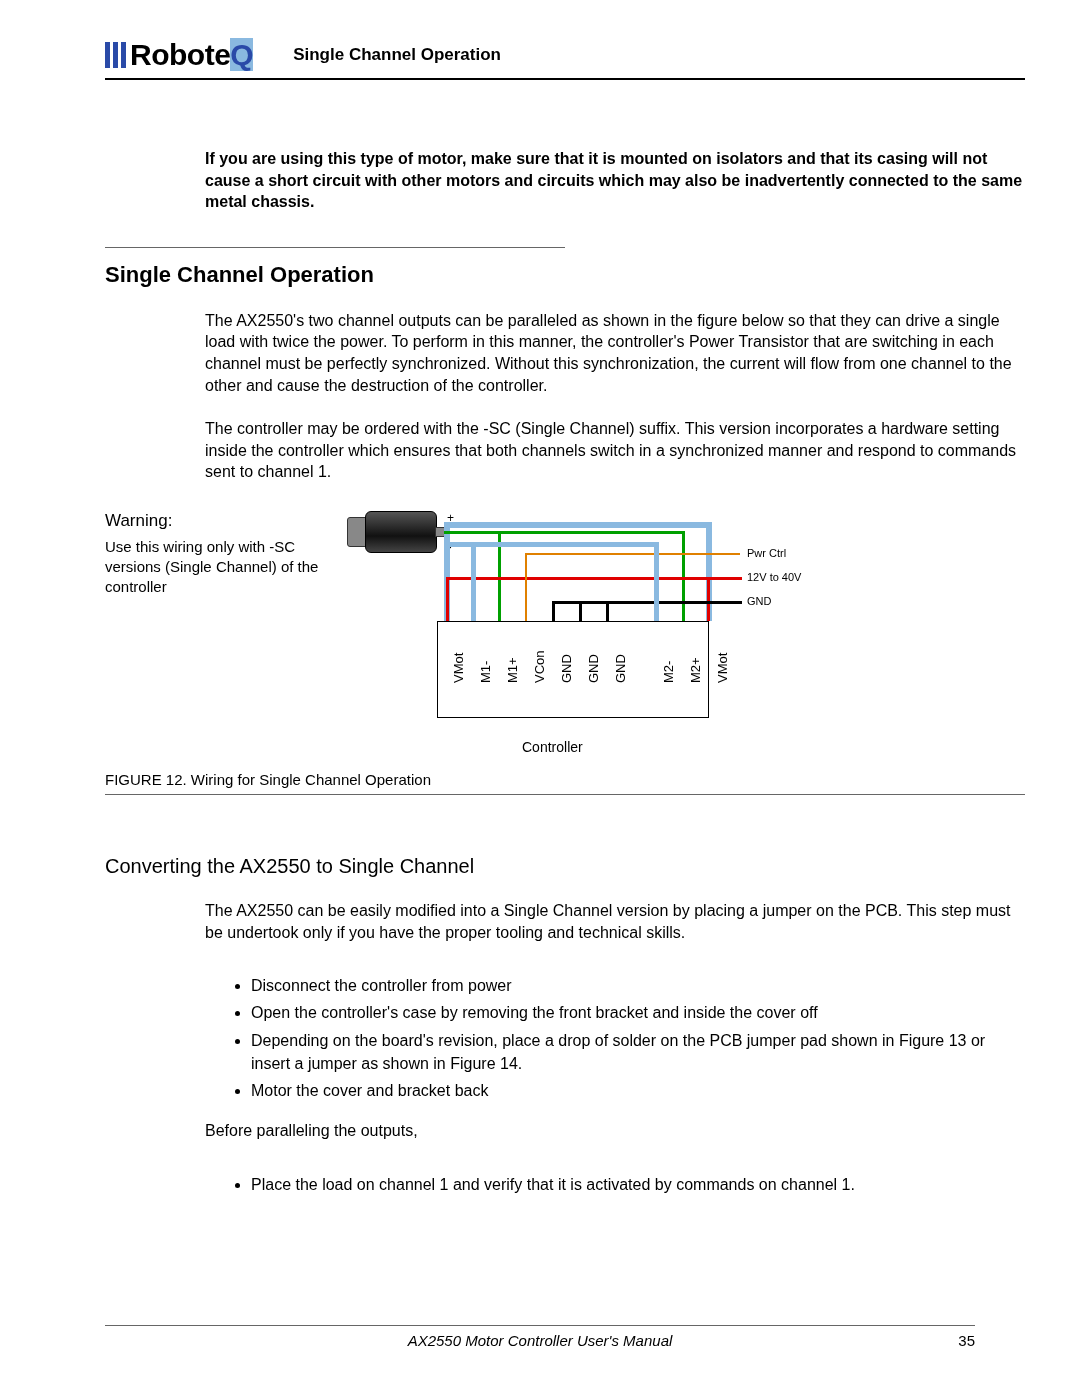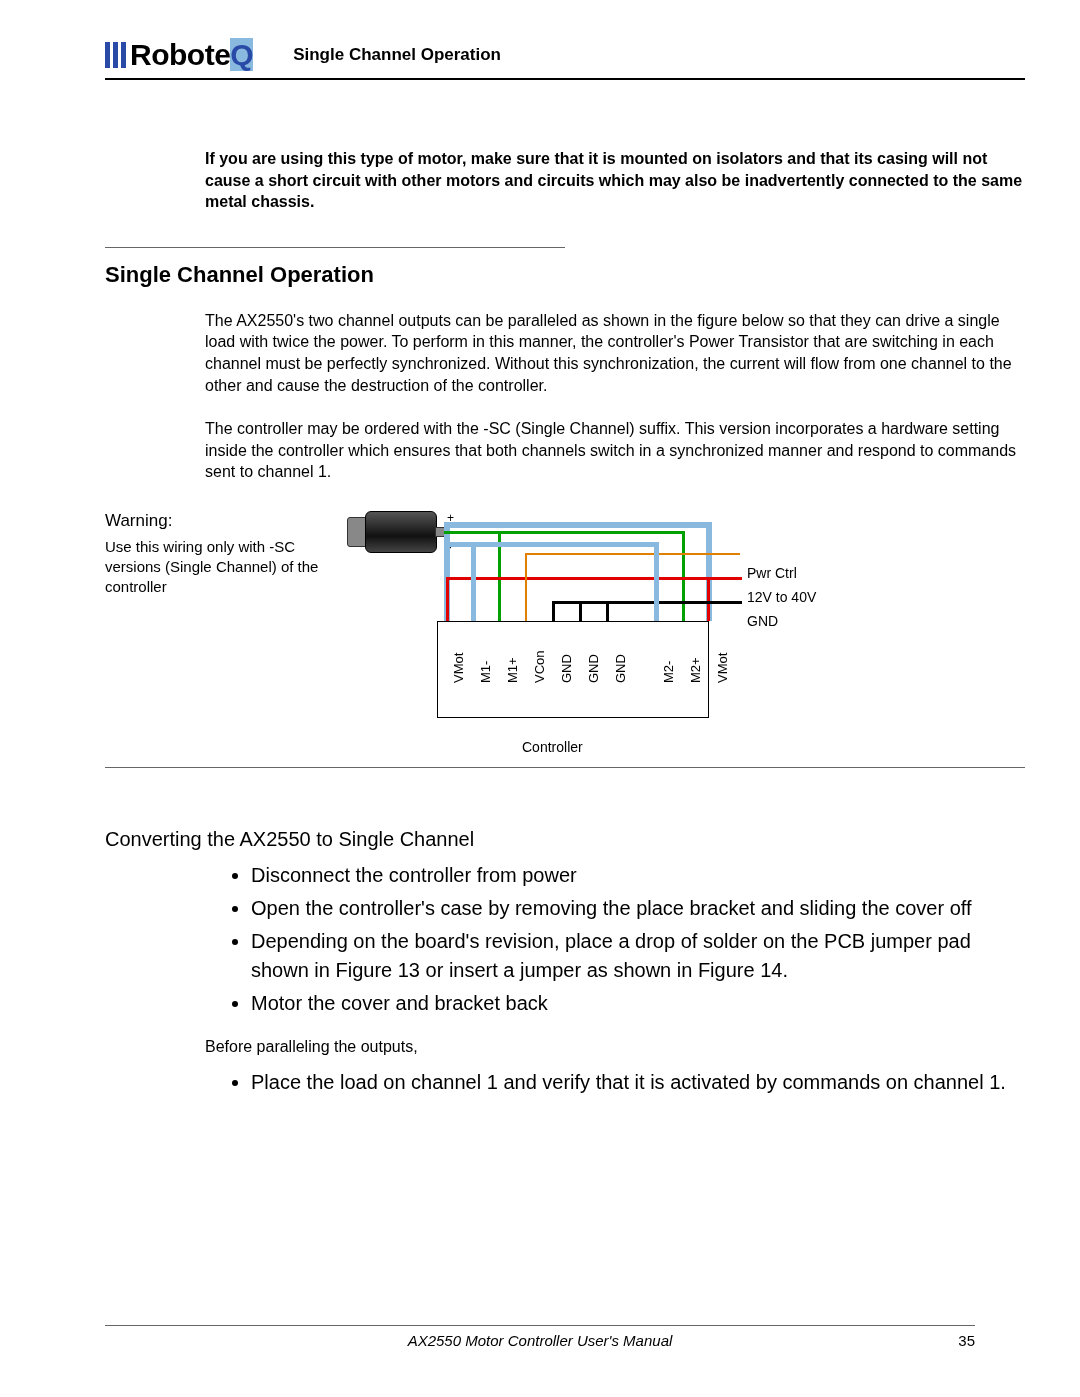--- a/index.html
+++ b/index.html
@@ -158,22 +158,21 @@
   .pin-label {
     position: absolute;
     font-size: 13px;
     transform: rotate(-90deg);
     transform-origin: left top;
     width: 50px;
     text-align: left;
   }
   .side-label {
     position: absolute;
-    font-size: 14px;
-    margin-top: 18px;
+    font-size: 11px;
   }
   
   .w { position: absolute; }
   .w-h { height: 3px; }
   .w-v { width: 3px; }
   .red { background: #e00000; }
   .green { background: #00a000; }
   .blue { background: #8ab9e0; }
   .orange { background: #e08000; }
   .black { background: #000; }
@@ -185,23 +184,23 @@
   .rule-full {
     border-top: 1px solid #666;
     margin: 6px 0 0 0;
   }
   .subsection-heading {
     font-weight: normal;
     font-size: 20px;
     margin: 60px 0 0 0;
   }
   ul.steps {
-    font-size: 20px;
+    font-size: 16px;
     line-height: 1.45;
-    margin: 10px 0 0 124px;
+    margin: 31px 0 0 124px;
     padding-left: 22px;
   }
   ul.steps li { margin-bottom: 4px; }
   .footer {
     position: absolute;
     left: 105px;
     right: 105px;
     bottom: 48px;
     border-top: 1px solid #666;
     padding-top: 6px;
@@ -300,27 +299,29 @@
         <div class="pin-label" style="left:368px; top:172px;">VMot</div>
 
         <div class="side-label" style="left:400px; top:36px;">Pwr Ctrl</div>
         <div class="side-label" style="left:400px; top:60px;">12V to 40V</div>
         <div class="side-label" style="left:400px; top:84px;">GND</div>
 
       </div>
     </div>
   </div>
 
+  <div class="figure-caption">FIGURE 12.  Wiring for Single Channel Operation</div>
   <div class="rule-full"></div>
 
   <div class="subsection-heading">Converting the AX2550 to Single Channel</div>
+  <div class="body-text">The AX2550 can be easily modified into a Single Channel version by placing a jumper on the PCB. This step must be undertook only if you have the proper tooling and technical skills.</div>
 
   <ul class="steps">
     <li>Disconnect the controller from power</li>
-    <li>Open the controller's case by removing the place bracket and sliding the cover off</li>
+    <li>Open the controller's case by removing the front bracket and inside the cover off</li>
     <li>Depending on the board's revision, place  a drop of solder on the PCB jumper pad shown in Figure 13 or insert a jumper as shown in Figure 14.</li>
     <li>Motor the cover and bracket back</li>
   </ul>
 
   <div class="body-text" style="margin-top:18px;">Before paralleling the outputs,</div>
 
   <ul class="steps">
     <li>Place the load on channel 1 and verify that it is activated by commands on channel 1.</li>
   </ul>
 

